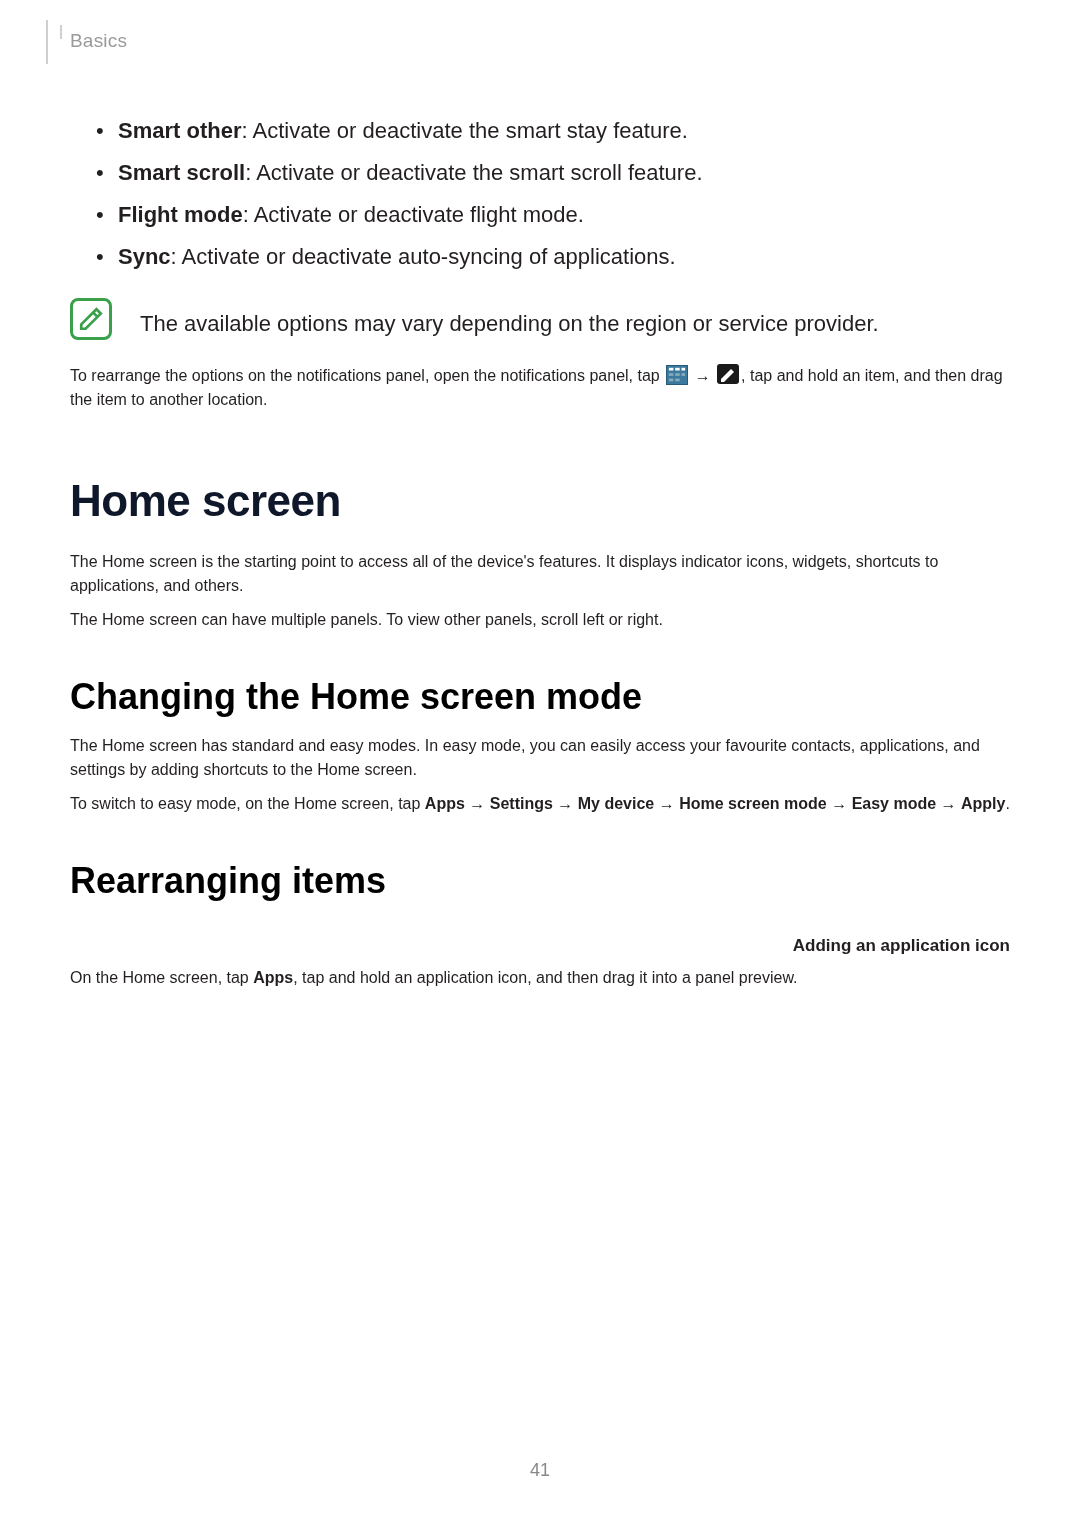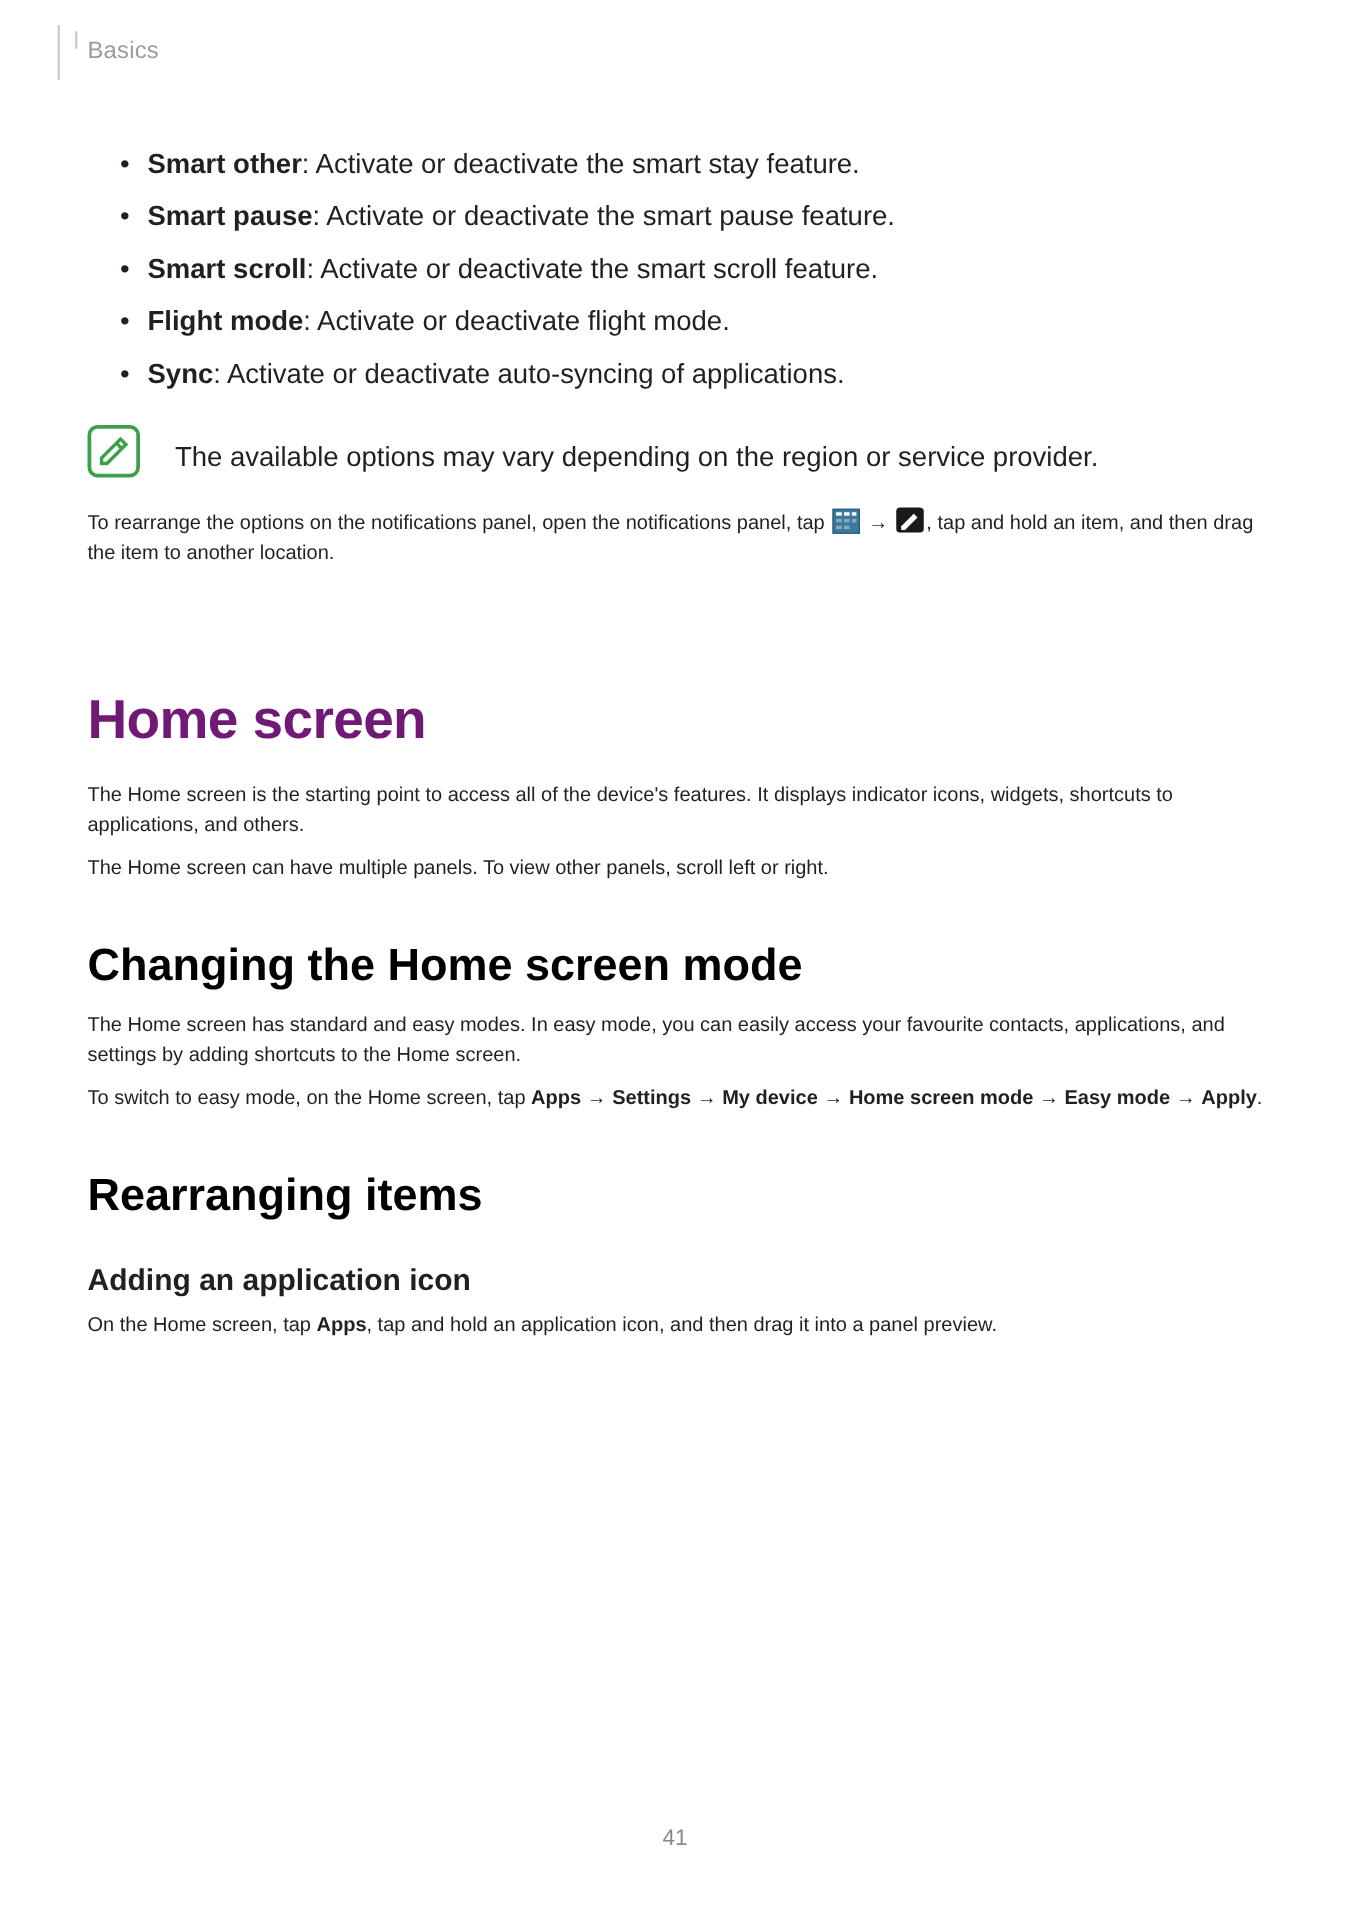--- a/index.html
+++ b/index.html
@@ -16,39 +16,38 @@
   .note-row { display: flex; align-items: flex-end; margin-top: 24px; margin-bottom: 24px; }
   .note-icon { width: 42px; height: 42px; border: 3px solid #3aa04a; border-radius: 8px; display: flex; align-items: center; justify-content: center; margin-right: 28px; flex-shrink: 0; }
   .note-icon svg { width: 26px; height: 26px; stroke: #3aa04a; fill: none; stroke-width: 2.5; }
   .note-text { font-size: 22px; line-height: 1.5; }
   .para { font-size: 16px; line-height: 1.5; margin-top: 10px; }
   .inline-icon { display: inline-block; width: 22px; height: 20px; vertical-align: -3px; margin: 0 2px; }
   .inline-icon.settings-grid { background: #3b7a9e; border: 1px solid #2a5a75; position: relative; }
   .inline-icon.settings-grid svg { width: 100%; height: 100%; }
   .inline-icon.pencil-box { background: #1a1a1a; border-radius: 3px; position: relative; }
   .inline-icon.pencil-box svg { width: 100%; height: 100%; }
-  h1.h-blue { font-size: 44px; font-weight: 700; color: #701a75; margin-top: 96px; margin-bottom: 24px; letter-spacing: -0.5px; }
+  h1.h-blue { font-size: 44px; font-weight: 700; color: #0f172a; margin-top: 64px; margin-bottom: 24px; letter-spacing: -0.5px; }
   h2.h-maroon { font-size: 36px; font-weight: 700; color: #000000; margin-top: 44px; margin-bottom: 16px; }
-  h3.h-black { font-size: 24px; font-weight: 700; color: #231f20; margin-top: 34px; margin-bottom: 0; }
+  h3.h-black { font-size: 17px; font-weight: 700; color: #231f20; margin-top: 34px; margin-bottom: 0; text-align: right; }
   .arrow { font-family: inherit; }
   .page-num { position: absolute; bottom: 46px; left: 0; right: 0; text-align: center; font-size: 18px; color: #888; }
 </style>
 </head>
 <body>
 
 <div class="page">
   <div class="header-rule"></div>
   <div class="header-tick"></div>
   <div class="section-title">Basics</div>
 
   <div class="content">
 
     <ul class="bullets">
       <li><span class="bold">Smart other</span><span>: Activate or deactivate the smart stay feature.</span></li>
-      <li><span class="bold">Smart pause</span><span>: Activate or deactivate the smart pause feature.</span></li>
       <li><span class="bold">Smart scroll</span><span>: Activate or deactivate the smart scroll feature.</span></li>
       <li><span class="bold">Flight mode</span><span>: Activate or deactivate flight mode.</span></li>
       <li><span class="bold">Sync</span><span>: Activate or deactivate auto-syncing of applications.</span></li>
     </ul>
 
     <div class="note-row">
       <div class="note-icon">
         <svg viewBox="0 0 24 24">
             <path d="M3 17 L17 3 L21 7 L7 21 L3 21 Z M14 6 L18 10"></path>
           </svg>

